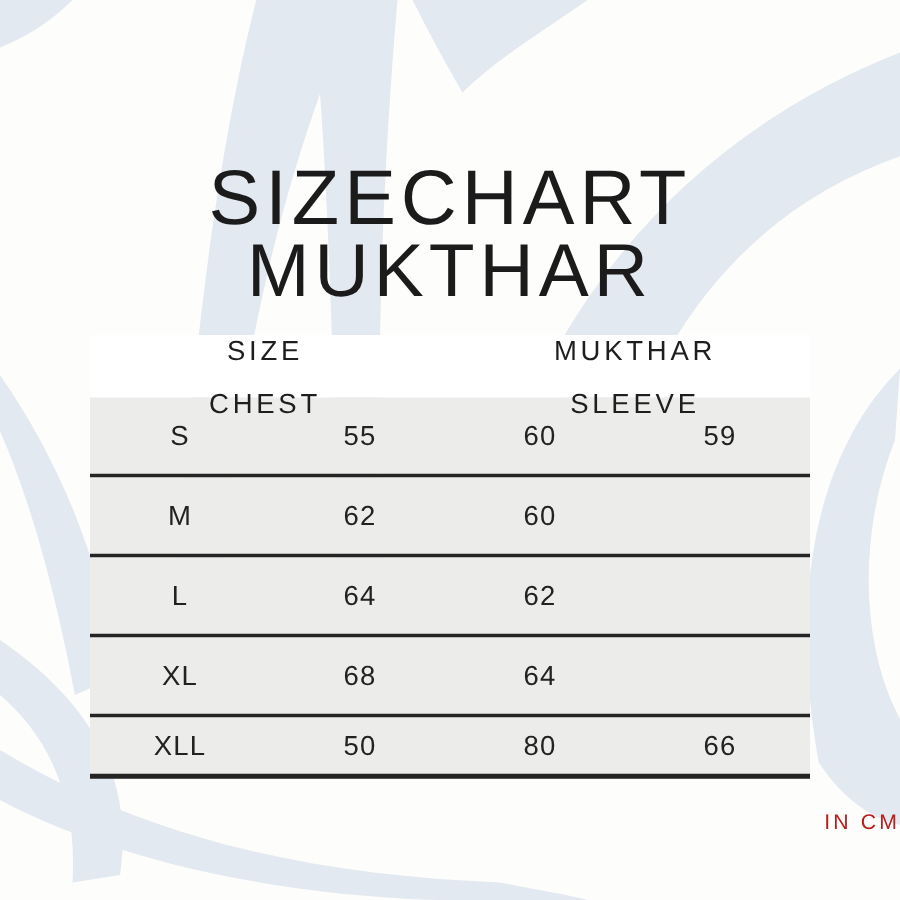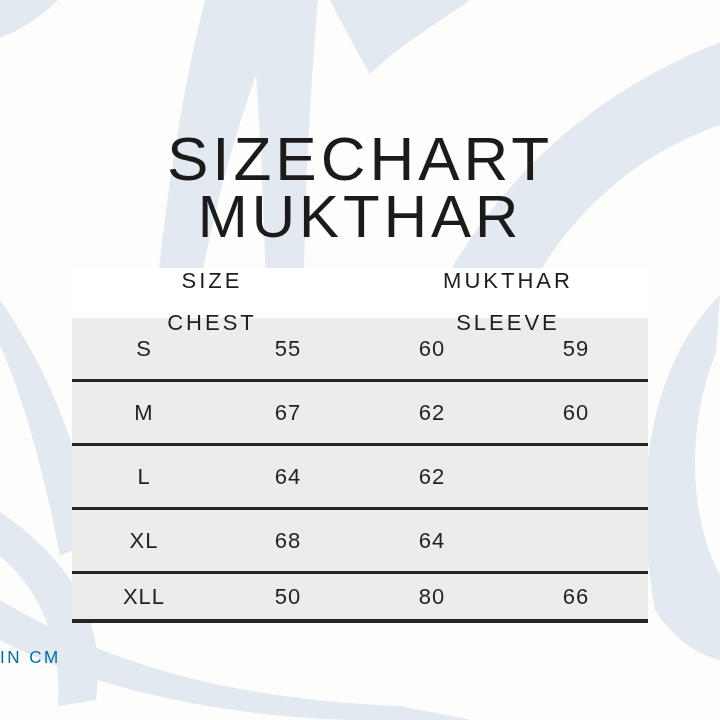--- a/index.html
+++ b/index.html
@@ -30,22 +30,22 @@
   }
   .t-row{
     box-sizing:border-box;height:64px;background:#ececeb;
     border-bottom:3px solid #242424;
     display:grid;grid-template-columns:repeat(4,1fr);align-items:center;
   }
   .t-row:last-child{height:49px;border-bottom-width:4px;}
   .t-row .td{text-align:center;font-size:22px;letter-spacing:1px;color:#222;}
 
   .footnote{
-    position:absolute;top:648px;left:0;width:720px;text-align:left;
-    font-size:17px;letter-spacing:2.5px;color:#0369a1;
+    position:absolute;top:648px;left:0;width:720px;text-align:right;
+    font-size:17px;letter-spacing:2.5px;color:#b91c1c;
   }
 </style>
 </head>
 <body>
 
 <div class="canvas">
 
   <div class="watermark">
     <svg width="720" height="720" viewBox="0 0 720 720" aria-hidden="true">
       <g fill="#e3e9f0">
@@ -90,21 +90,20 @@
 
       <div class="t-row">
         <div class="td">S</div>
         <div class="td">55</div>
         <div class="td">60</div>
         <div class="td">59</div>
       </div>
 
       <div class="t-row">
         <div class="td">M</div>
-        <div class="td">67</div>
         <div class="td">62</div>
         <div class="td">60</div>
       </div>
 
       <div class="t-row">
         <div class="td">L</div>
         <div class="td">64</div>
         <div class="td">62</div>
       </div>
 

